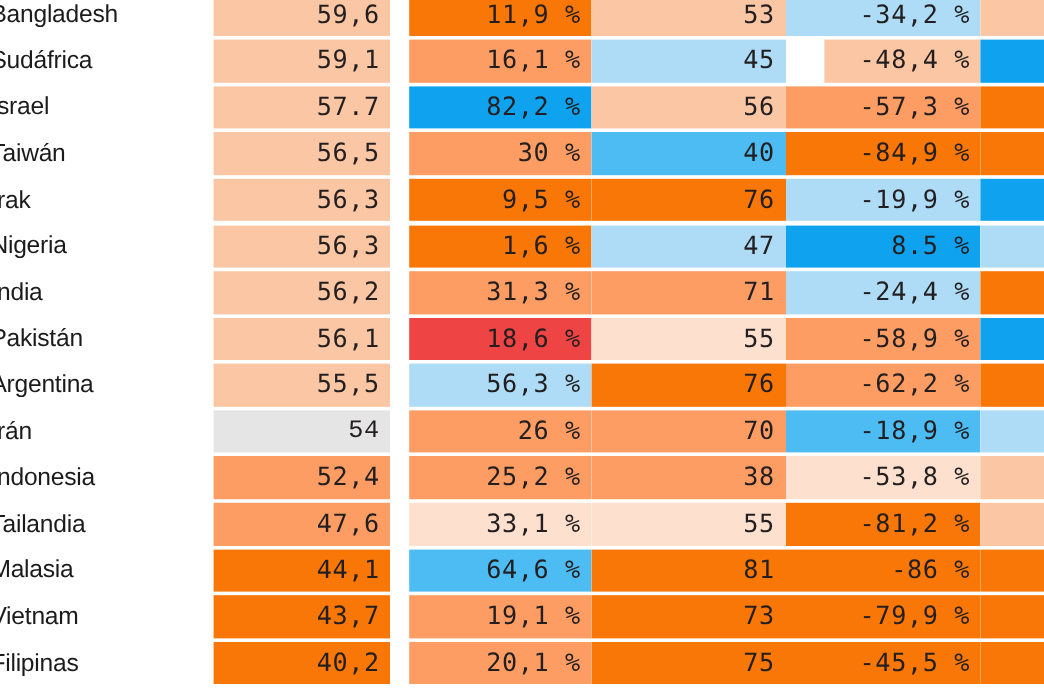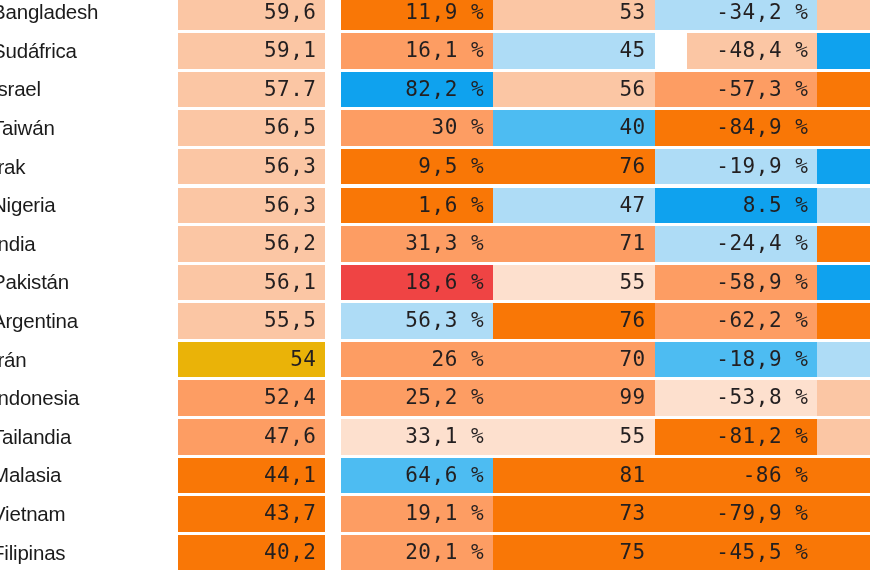--- a/index.html
+++ b/index.html
@@ -255,21 +255,21 @@
           <td class="data-cell c4">
             <span class="swatch" style="background: rgb(253, 157, 99);">-62,2 %</span>
           </td>
           <td class="data-cell c5">
             <span class="swatch" style="background: rgb(249, 119, 6);"></span>
           </td>
         </tr>
         <tr>
           <td class="label-cell">Irán</td>
           <td class="data-cell c1">
-            <span class="swatch" style="background: #eab308;">54</span>
+            <span class="swatch" style="background: #e5e5e5; font-family: Liberation Mono, monospace;">54</span>
           </td>
           <td class="data-cell c2">
             <span class="swatch" style="background: rgb(253, 157, 99); padding-left: 27px;">26 %</span>
           </td>
           <td class="data-cell c3">
             <span class="swatch" style="background: rgb(253, 157, 99);">70</span>
           </td>
           <td class="data-cell c4">
             <span class="swatch" style="background: rgb(77, 188, 242);">-18,9 %</span>
           </td>
@@ -279,21 +279,21 @@
         </tr>
         <tr>
           <td class="label-cell">Indonesia</td>
           <td class="data-cell c1">
             <span class="swatch" style="background: rgb(253, 157, 99);">52,4</span>
           </td>
           <td class="data-cell c2">
             <span class="swatch" style="background: rgb(253, 157, 99);">25,2 %</span>
           </td>
           <td class="data-cell c3">
-            <span class="swatch" style="background: rgb(253, 157, 99);">99</span>
+            <span class="swatch" style="background: rgb(253, 157, 99);">38</span>
           </td>
           <td class="data-cell c4">
             <span class="swatch" style="background: rgb(253, 224, 206);">-53,8 %</span>
           </td>
           <td class="data-cell c5">
             <span class="swatch" style="background: rgb(251, 198, 164);"></span>
           </td>
         </tr>
         <tr>
           <td class="label-cell">Tailandia</td>

